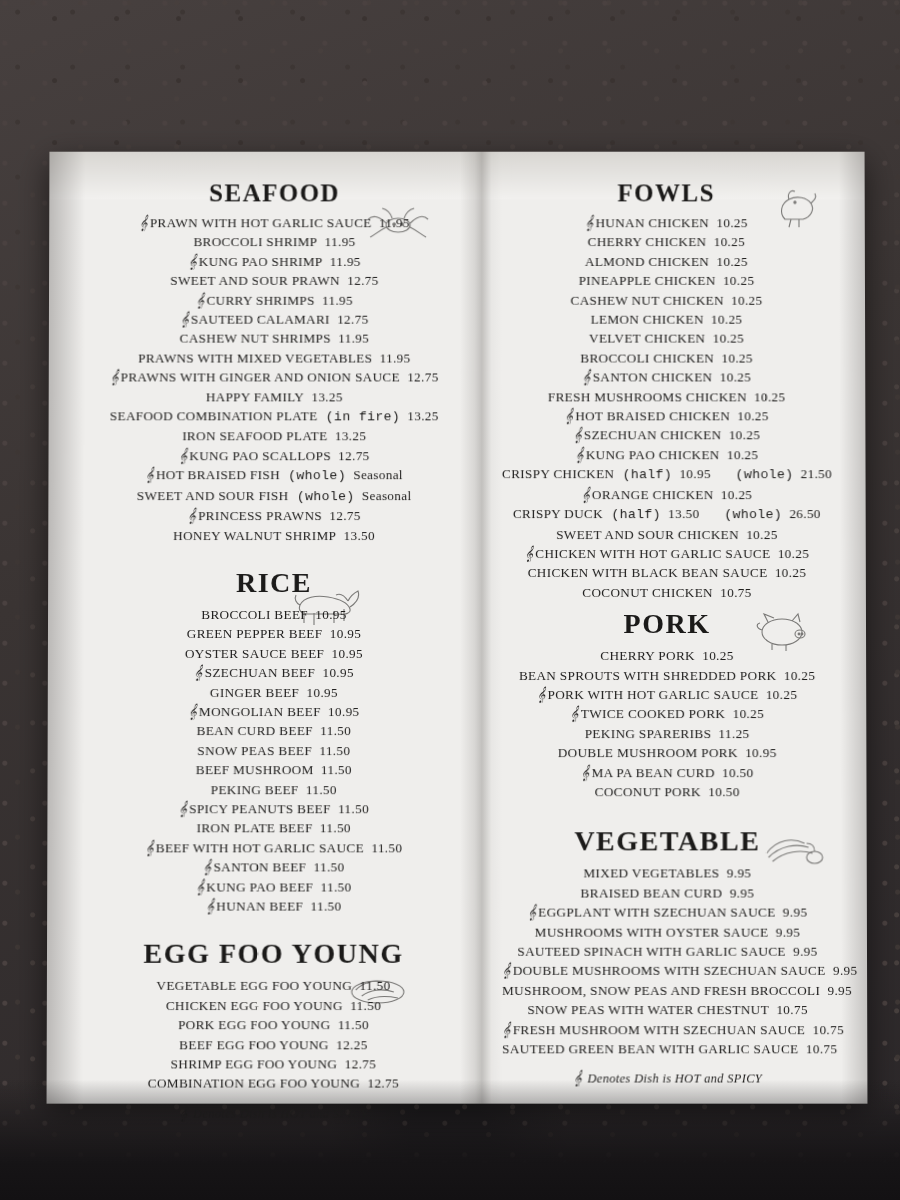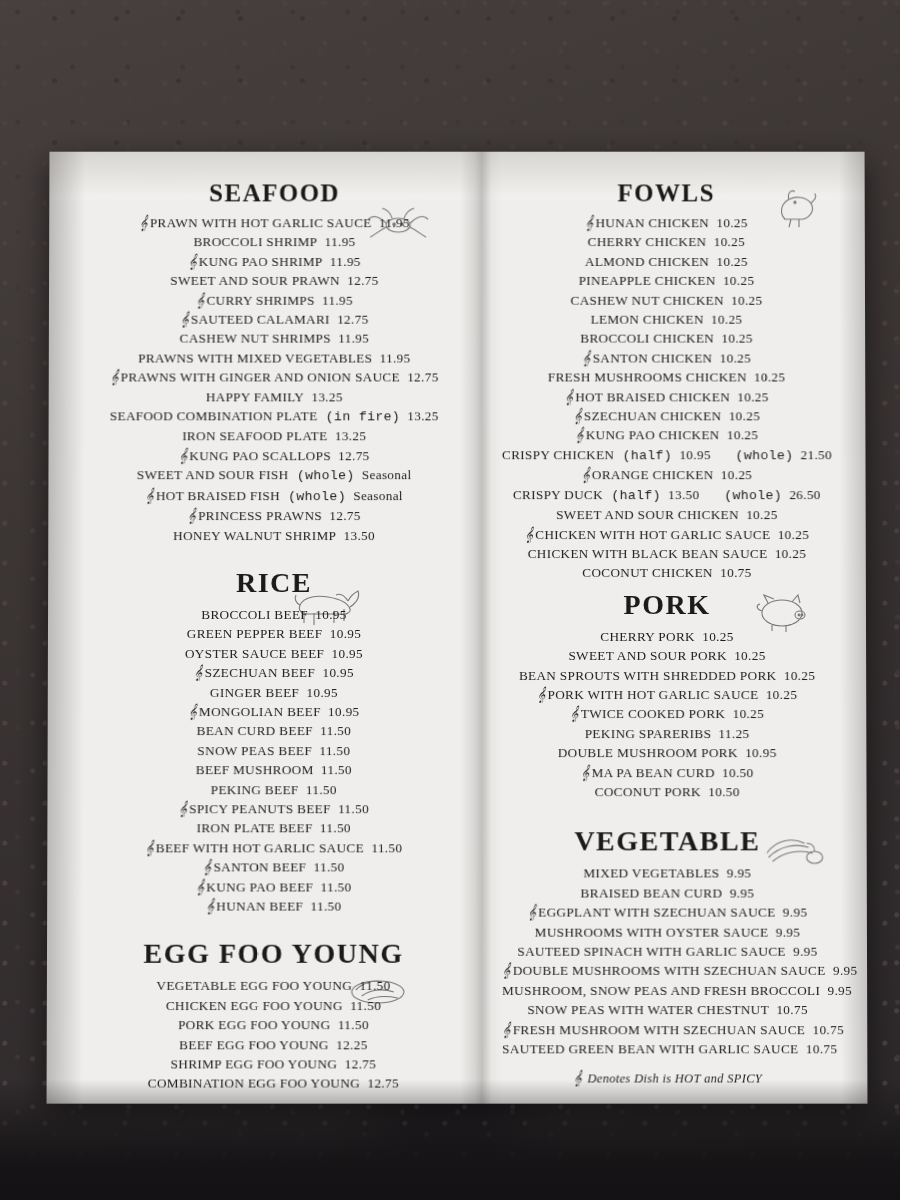--- a/index.html
+++ b/index.html
@@ -183,22 +183,22 @@
             <li><span class="name">SWEET AND SOUR PRAWN</span><span class="price">&nbsp; 12.75</span></li>
             <li><span class="spicy">𝄞</span><span class="name">CURRY SHRIMPS</span><span class="price">&nbsp; 11.95</span></li>
             <li><span class="spicy">𝄞</span><span class="name">SAUTEED CALAMARI</span><span class="price">&nbsp; 12.75</span></li>
             <li><span class="name">CASHEW NUT SHRIMPS</span><span class="price">&nbsp; 11.95</span></li>
             <li><span class="name">PRAWNS WITH MIXED VEGETABLES</span><span class="price">&nbsp; 11.95</span></li>
             <li><span class="spicy">𝄞</span><span class="name">PRAWNS WITH GINGER AND ONION SAUCE</span><span class="price">&nbsp; 12.75</span></li>
             <li><span class="name">HAPPY FAMILY</span><span class="price">&nbsp; 13.25</span></li>
             <li><span class="name">SEAFOOD COMBINATION PLATE</span><span class="paren"> (in fire)</span><span class="price">&nbsp; 13.25</span></li>
             <li><span class="name">IRON SEAFOOD PLATE</span><span class="price">&nbsp; 13.25</span></li>
             <li><span class="spicy">𝄞</span><span class="name">KUNG PAO SCALLOPS</span><span class="price">&nbsp; 12.75</span></li>
+            <li><span class="spicy">𝄞</span><span class="name">HOT BRAISED FISH</span><span class="paren"> (whole)</span><span class="price">&nbsp; Seasonal</span></li>
             <li><span class="name">SWEET AND SOUR FISH</span><span class="paren"> (whole)</span><span class="price">&nbsp; Seasonal</span></li>
-            <li><span class="spicy">𝄞</span><span class="name">HOT BRAISED FISH</span><span class="paren"> (whole)</span><span class="price">&nbsp; Seasonal</span></li>
             <li><span class="spicy">𝄞</span><span class="name">PRINCESS PRAWNS</span><span class="price">&nbsp; 12.75</span></li>
             <li><span class="name">HONEY WALNUT SHRIMP</span><span class="price">&nbsp; 13.50</span></li>
           </ul>
       </div>
 
       <div class="section" style="margin-top:22px;">
         <svg class="deco" style="right:86px; top:8px;" width="72" height="54" viewBox="0 0 72 54">
           <g stroke="#3b3a38" stroke-width="1.1" fill="none">
             <path d="M14 36 L14 48 M24 38 L24 50 M44 36 L44 48 M54 34 L54 46"></path>
             <path d="M10 30 C14 22, 26 20, 38 22 C50 24, 58 28, 60 34 C61 38, 56 40, 48 39 L18 39 C11 39, 8 35, 10 30 Z"></path>
@@ -270,20 +270,21 @@
           </g>
         </svg>
         <h2 class="section-title sz-lg">FOWLS</h2>
         <ul class="items">
             <li><span class="spicy">𝄞</span><span class="name">HUNAN CHICKEN</span><span class="price">&nbsp; 10.25</span></li>
             <li><span class="name">CHERRY CHICKEN</span><span class="price">&nbsp; 10.25</span></li>
             <li><span class="name">ALMOND CHICKEN</span><span class="price">&nbsp; 10.25</span></li>
             <li><span class="name">PINEAPPLE CHICKEN</span><span class="price">&nbsp; 10.25</span></li>
             <li><span class="name">CASHEW NUT CHICKEN</span><span class="price">&nbsp; 10.25</span></li>
             <li><span class="name">LEMON CHICKEN</span><span class="price">&nbsp; 10.25</span></li>
+            <li><span class="name">VELVET CHICKEN</span><span class="price">&nbsp; 10.25</span></li>
             <li><span class="name">BROCCOLI CHICKEN</span><span class="price">&nbsp; 10.25</span></li>
             <li><span class="spicy">𝄞</span><span class="name">SANTON CHICKEN</span><span class="price">&nbsp; 10.25</span></li>
             <li><span class="name">FRESH MUSHROOMS CHICKEN</span><span class="price">&nbsp; 10.25</span></li>
             <li><span class="spicy">𝄞</span><span class="name">HOT BRAISED CHICKEN</span><span class="price">&nbsp; 10.25</span></li>
             <li><span class="spicy">𝄞</span><span class="name">SZECHUAN CHICKEN</span><span class="price">&nbsp; 10.25</span></li>
             <li><span class="spicy">𝄞</span><span class="name">KUNG PAO CHICKEN</span><span class="price">&nbsp; 10.25</span></li>
             <li><span class="name">CRISPY CHICKEN</span><span class="paren"> (half)</span><span class="price">&nbsp; 10.95</span><span class="paren">&nbsp;&nbsp; (whole)</span><span class="price">&nbsp; 21.50</span></li>
             <li><span class="spicy">𝄞</span><span class="name">ORANGE CHICKEN</span><span class="price">&nbsp; 10.25</span></li>
             <li><span class="name">CRISPY DUCK</span><span class="paren"> (half)</span><span class="price">&nbsp; 13.50</span><span class="paren">&nbsp;&nbsp; (whole)</span><span class="price">&nbsp; 26.50</span></li>
             <li><span class="name">SWEET AND SOUR CHICKEN</span><span class="price">&nbsp; 10.25</span></li>
@@ -302,21 +303,20 @@
             <ellipse cx="48" cy="24" rx="5" ry="4"></ellipse>
             <circle cx="47" cy="24" r="0.9" fill="#3b3a38"></circle>
             <circle cx="50" cy="24" r="0.9" fill="#3b3a38"></circle>
             <path d="M20 34 L20 40 M34 35 L34 41"></path>
             <path d="M10 20 C4 18, 4 14, 8 13"></path>
           </g>
         </svg>
         <h2 class="section-title sz-xl">PORK</h2>
         <ul class="items">
             <li><span class="name">CHERRY PORK</span><span class="price">&nbsp; 10.25</span></li>
-            <li><span class="name">SWEET AND SOUR PORK</span><span class="price">&nbsp; 10.25</span></li>
             <li><span class="name">BEAN SPROUTS WITH SHREDDED PORK</span><span class="price">&nbsp; 10.25</span></li>
             <li><span class="spicy">𝄞</span><span class="name">PORK WITH HOT GARLIC SAUCE</span><span class="price">&nbsp; 10.25</span></li>
             <li><span class="spicy">𝄞</span><span class="name">TWICE COOKED PORK</span><span class="price">&nbsp; 10.25</span></li>
             <li><span class="name">PEKING SPARERIBS</span><span class="price">&nbsp; 11.25</span></li>
             <li><span class="name">DOUBLE MUSHROOM PORK</span><span class="price">&nbsp; 10.95</span></li>
             <li><span class="spicy">𝄞</span><span class="name">MA PA BEAN CURD</span><span class="price">&nbsp; 10.50</span></li>
             <li><span class="name">COCONUT PORK</span><span class="price">&nbsp; 10.50</span></li>
           </ul>
       </div>
 

